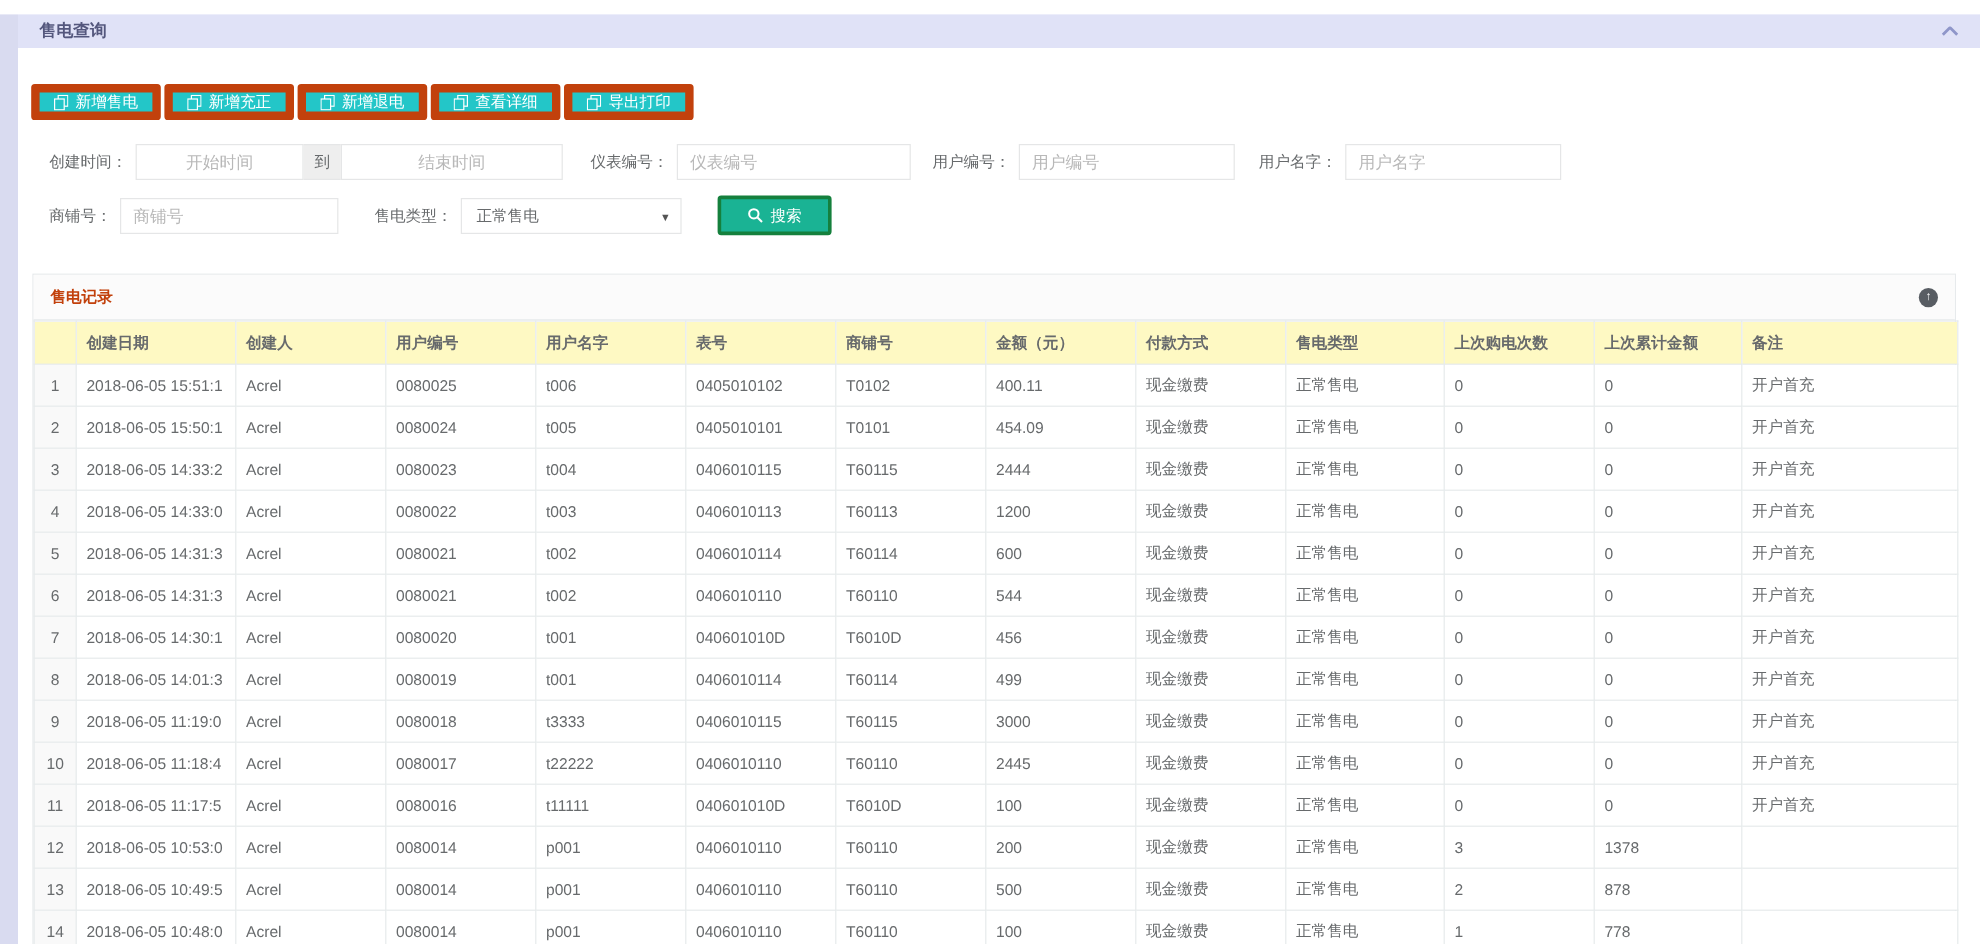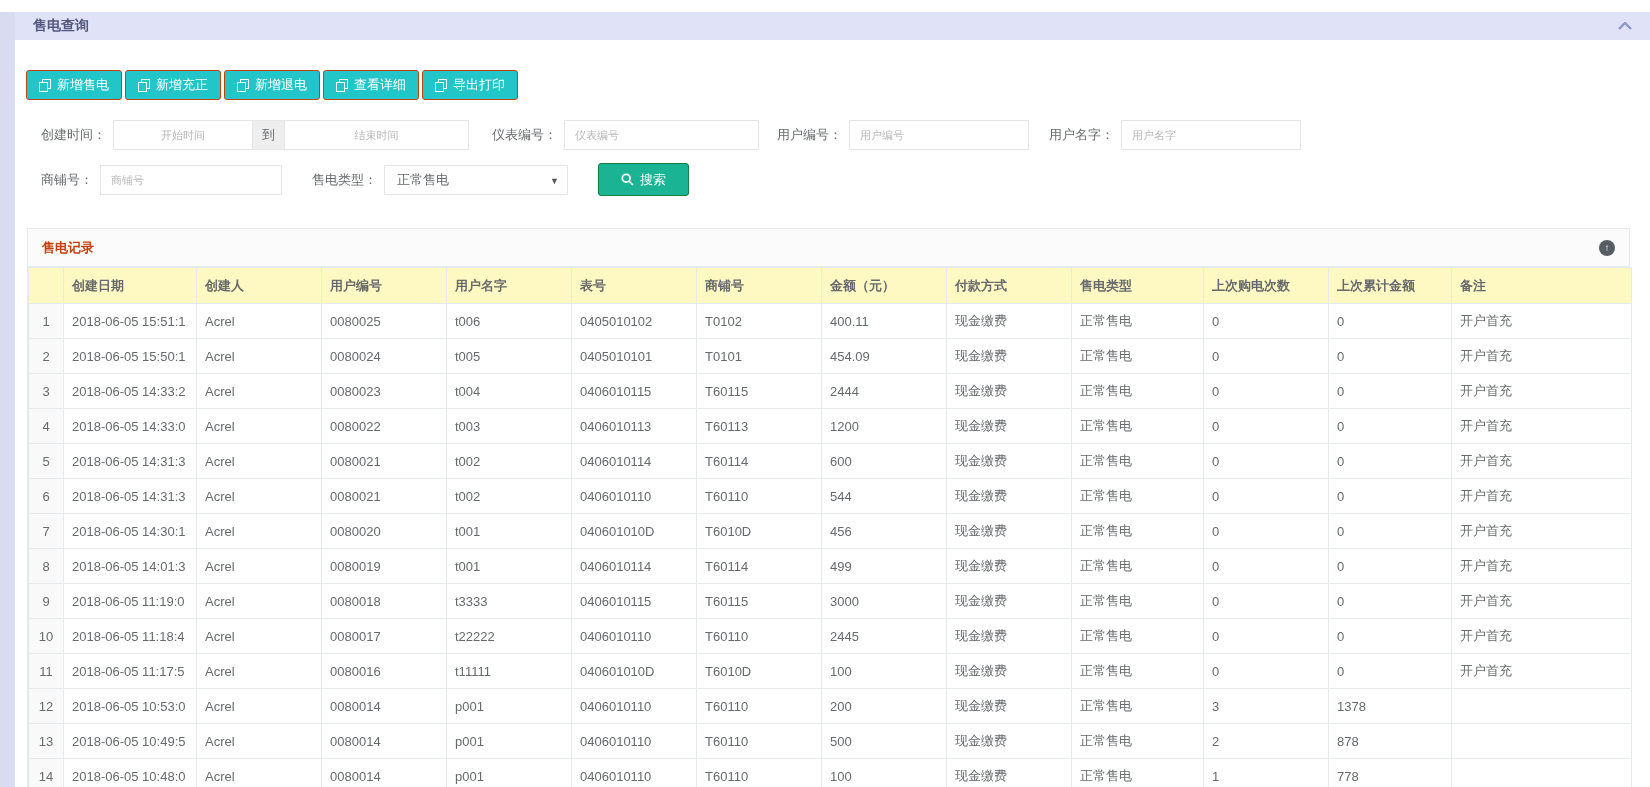--- a/index.html
+++ b/index.html
@@ -10,42 +10,42 @@
   
   .page-header { position:absolute; left:15px; top:12px; width:1635px; height:28px;
     background:#e0e2f7; display:flex; align-items:center; justify-content:space-between;
     padding:0 18px; }
   .page-title { font-size:14px; font-weight:bold; color:#54577d; }
   .collapse-btn { cursor:pointer; display:flex; align-items:center; }
   
   .content { position:absolute; left:15px; top:56px; width:1635px; height:731px; background:#fff; }
   .toolbar { padding:14px 0 0 11px; display:flex; }
   .tbtn { display:inline-flex; align-items:center; gap:6px; height:30px; padding:0 12px;
-    margin-right:3px; background:#23c6c8; color:#fff; font-size:13px; border:1px solid #c2410c;
+    margin-right:3px; background:#23c6c8; color:#fff; font-size:13px; border:7px solid #c2410c;
     border-radius:3px; cursor:pointer; }
   
   .filter-row { display:flex; align-items:center; padding-left:26px; }
   .filter-row.r1 { margin-top:20px; }
   .filter-row.r2 { margin-top:13px; }
   .fgroup { display:flex; align-items:center; }
   .flabel { font-size:13px; color:#676a6c; margin-right:7px; white-space:nowrap; }
-  .finput { height:30px; border:1px solid #e5e6e7; font-size:11px; color:#676a6c;
+  .finput { height:30px; border:1px solid #e5e6e7; font-size:14px; color:#676a6c;
     padding:0 10px; outline:none; background:#fff; }
   .finput::placeholder { color:#b8b8b8; opacity:1; }
   .finput.center::placeholder { text-align:center; }
   .finput.center { text-align:center; }
   .addon { height:30px; line-height:28px; padding:0 9px; background:#eeeeee;
     border:1px solid #e5e6e7; border-left:none; border-right:none; font-size:13px; color:#676a6c; }
   .w140{width:140px;} .w185{width:185px;} .w195{width:195px;} .w180{width:180px;} .w182{width:182px;}
   .selectbox { position:relative; width:184px; height:30px; border:1px solid #e5e6e7;
     background:#fff; font-size:13px; color:#676a6c; line-height:28px; padding:0 22px 0 12px;
     cursor:pointer; }
   .selectbox .caret { position:absolute; right:8px; top:0; line-height:30px; font-size:9px; color:#555; }
   .search-btn { display:inline-flex; align-items:center; gap:6px; height:33px; padding:0 22px;
-    margin-left:30px; background:#1ab394; border:1px solid #15803d; border-radius:3px;
+    margin-left:30px; background:#1ab394; border:3px solid #15803d; border-radius:3px;
     color:#fff; font-size:13px; cursor:pointer; }
   
   .panel { margin:32px 20px 0 12px; border:1px solid #e7eaec; background:#fff; }
   .panel-header { height:38px; background:#fbfbfb; border-bottom:1px solid #e7eaec;
     display:flex; align-items:center; justify-content:space-between; padding:0 14px; }
   .panel-title { font-size:13px; font-weight:bold; color:#c2410c; }
   .circle-up { width:16px; height:16px; border-radius:50%; background:#585d63; color:#fff;
     font-size:10px; line-height:16px; text-align:center; cursor:pointer;
     box-shadow:0 0 0 2px #aebbd4 inset; box-shadow:none; }
   table { width:100%; border-collapse:collapse; table-layout:fixed; }

